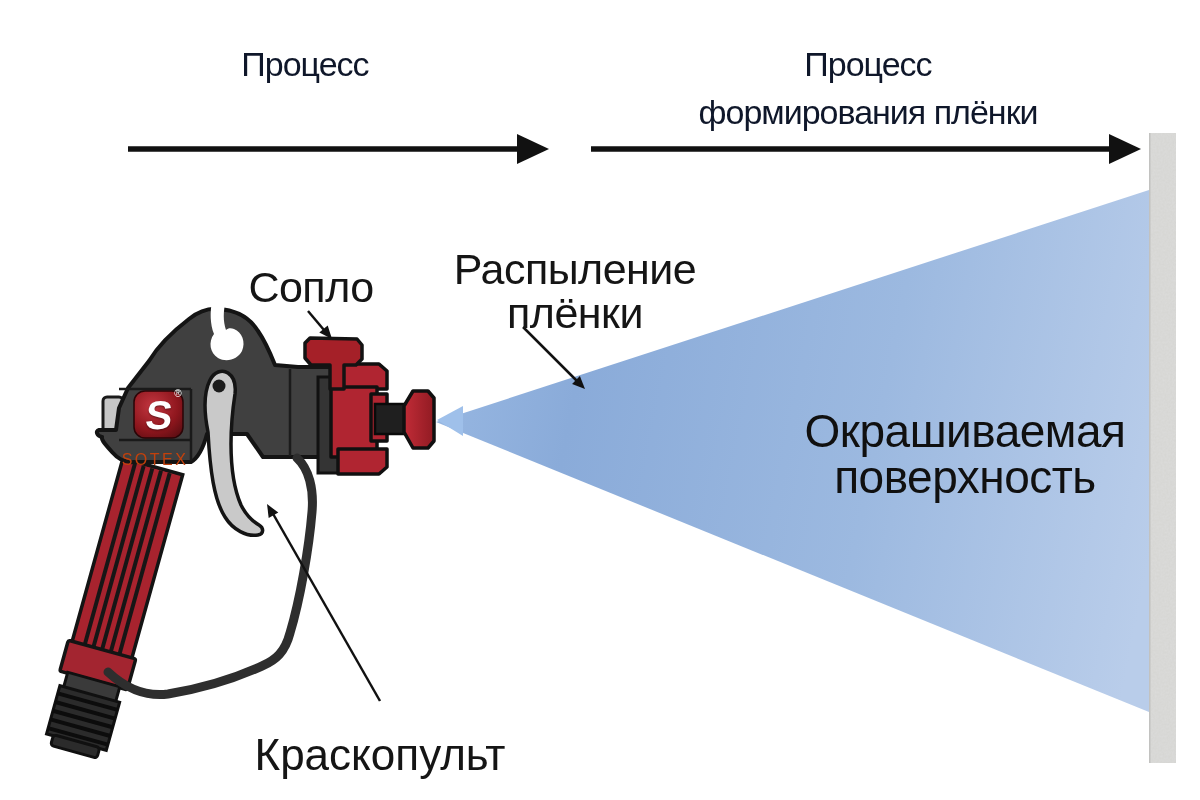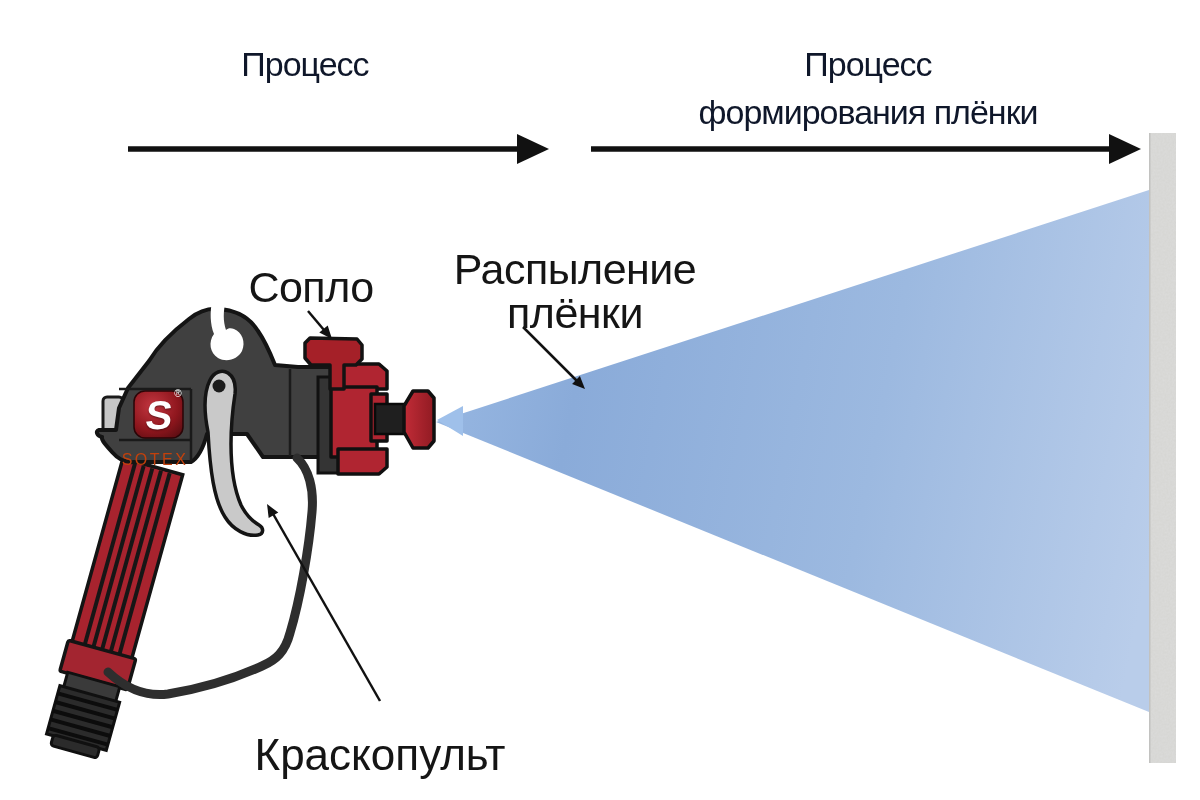--- a/index.html
+++ b/index.html
@@ -177,20 +177,24 @@
     <div>формирования плёнки</div>
   </div>
 
   <div class="txt callout center" style="left:311px;top:265px;">Сопло</div>
 
   <div class="txt callout center" style="left:527px;top:247px;margin-left:48px;">
     <div>Распыление</div>
     <div>плёнки</div>
   </div>
 
+  <div class="txt surface-label center" style="left:965px;top:408px;">
+    <div>Окрашиваемая</div>
+    <div>поверхность</div>
+  </div>
 
   <div class="txt gun-label center" style="left:380px;top:730px;">Краскопульт</div>
 
   <div class="txt logo-s" style="left:159px;top:415px;">S</div>
   <div class="txt logo-reg" style="left:178px;top:393px;">®</div>
   <div class="txt logo-name" style="left:155px;top:443px;">SOTEX</div>
 
 </div>
 
 </body></html>

